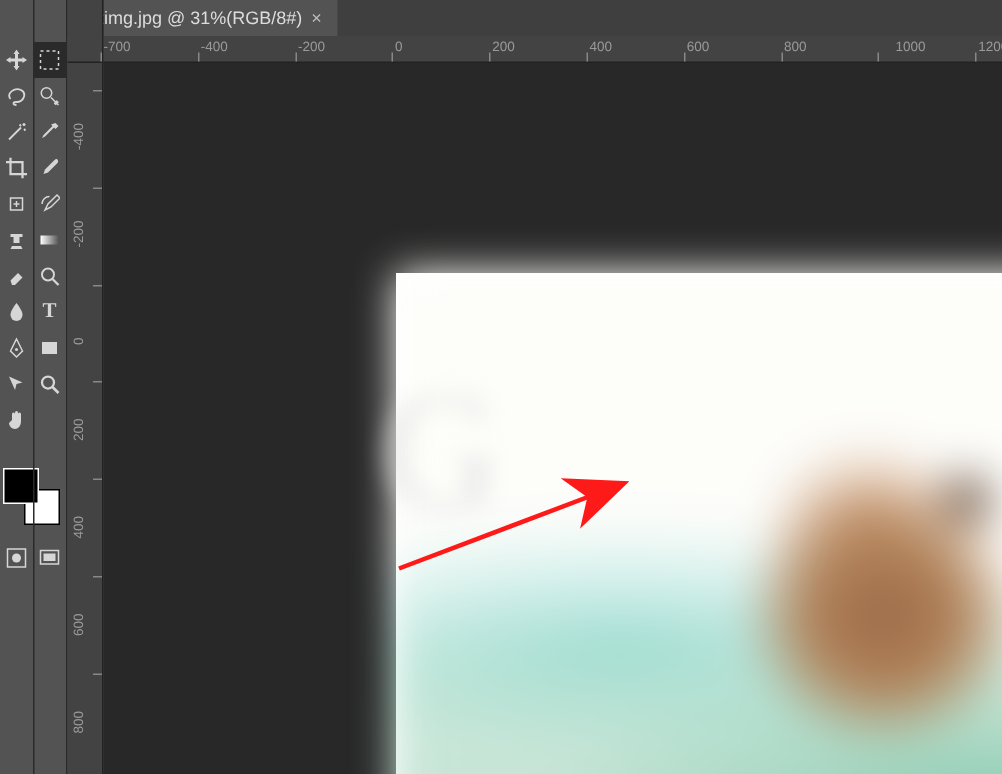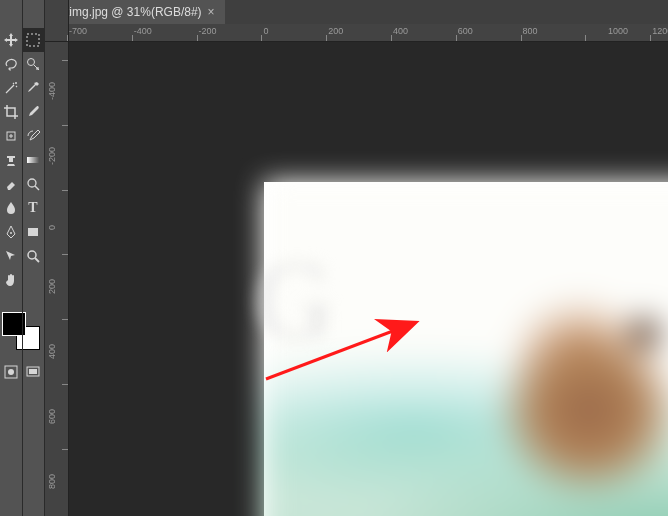--- a/index.html
+++ b/index.html
@@ -324,21 +324,21 @@
     <div class="ht" style="left: 194.4px;">0</div>
     <div class="tick" style="left: 257.2px;"></div>
     <div class="ht" style="left: 259.2px;">200</div>
     <div class="tick" style="left: 322px;"></div>
     <div class="ht" style="left: 324px;">400</div>
     <div class="tick" style="left: 386.8px;"></div>
     <div class="ht" style="left: 388.8px;">600</div>
     <div class="tick" style="left: 451.6px;"></div>
     <div class="ht" style="left: 453.6px;">800</div>
     <div class="tick" style="left: 516.4px;"></div>
-    <div class="ht" style="left: 539px;">1000</div>
+    <div class="ht" style="left: 528px;">1000</div>
     <div class="tick" style="left: 581.2px;"></div>
     <div class="ht" style="left: 583.2px;">1200</div>
   </div>
 
 <div class="stage">
   <div class="canvas">
     <div class="art"></div>
     <div class="wm">G</div>
   </div>
   <svg class="arrow" viewBox="0 0 160 70">

